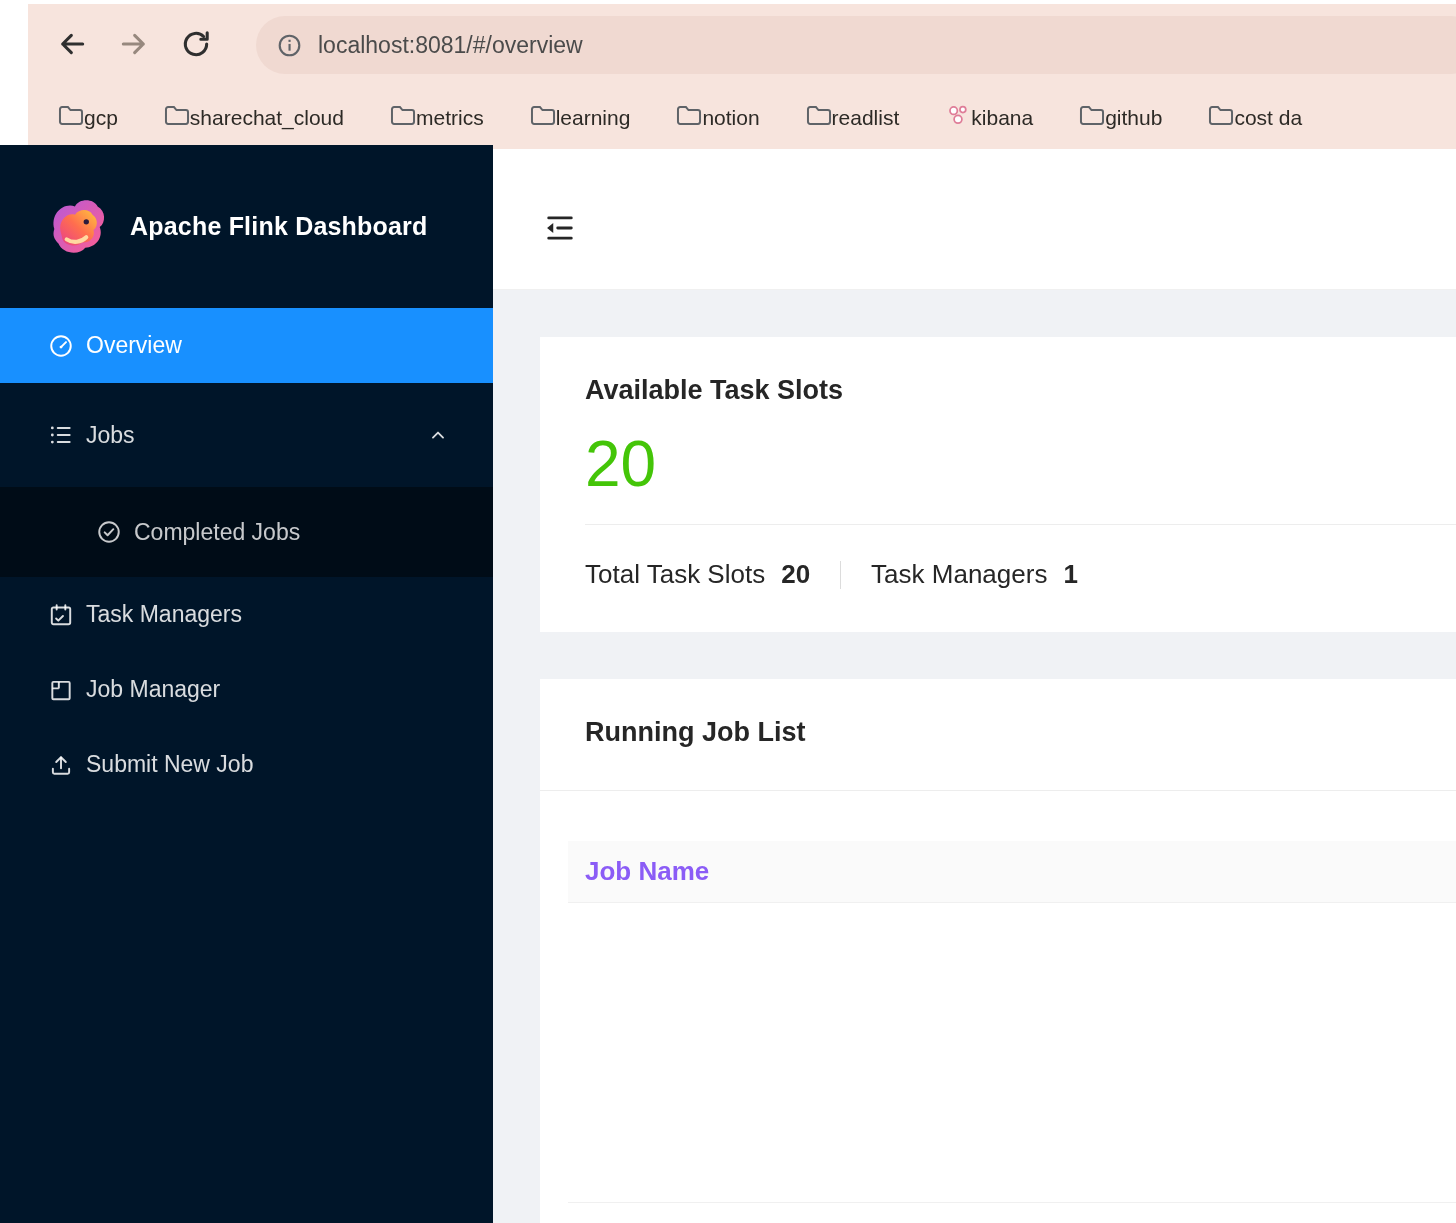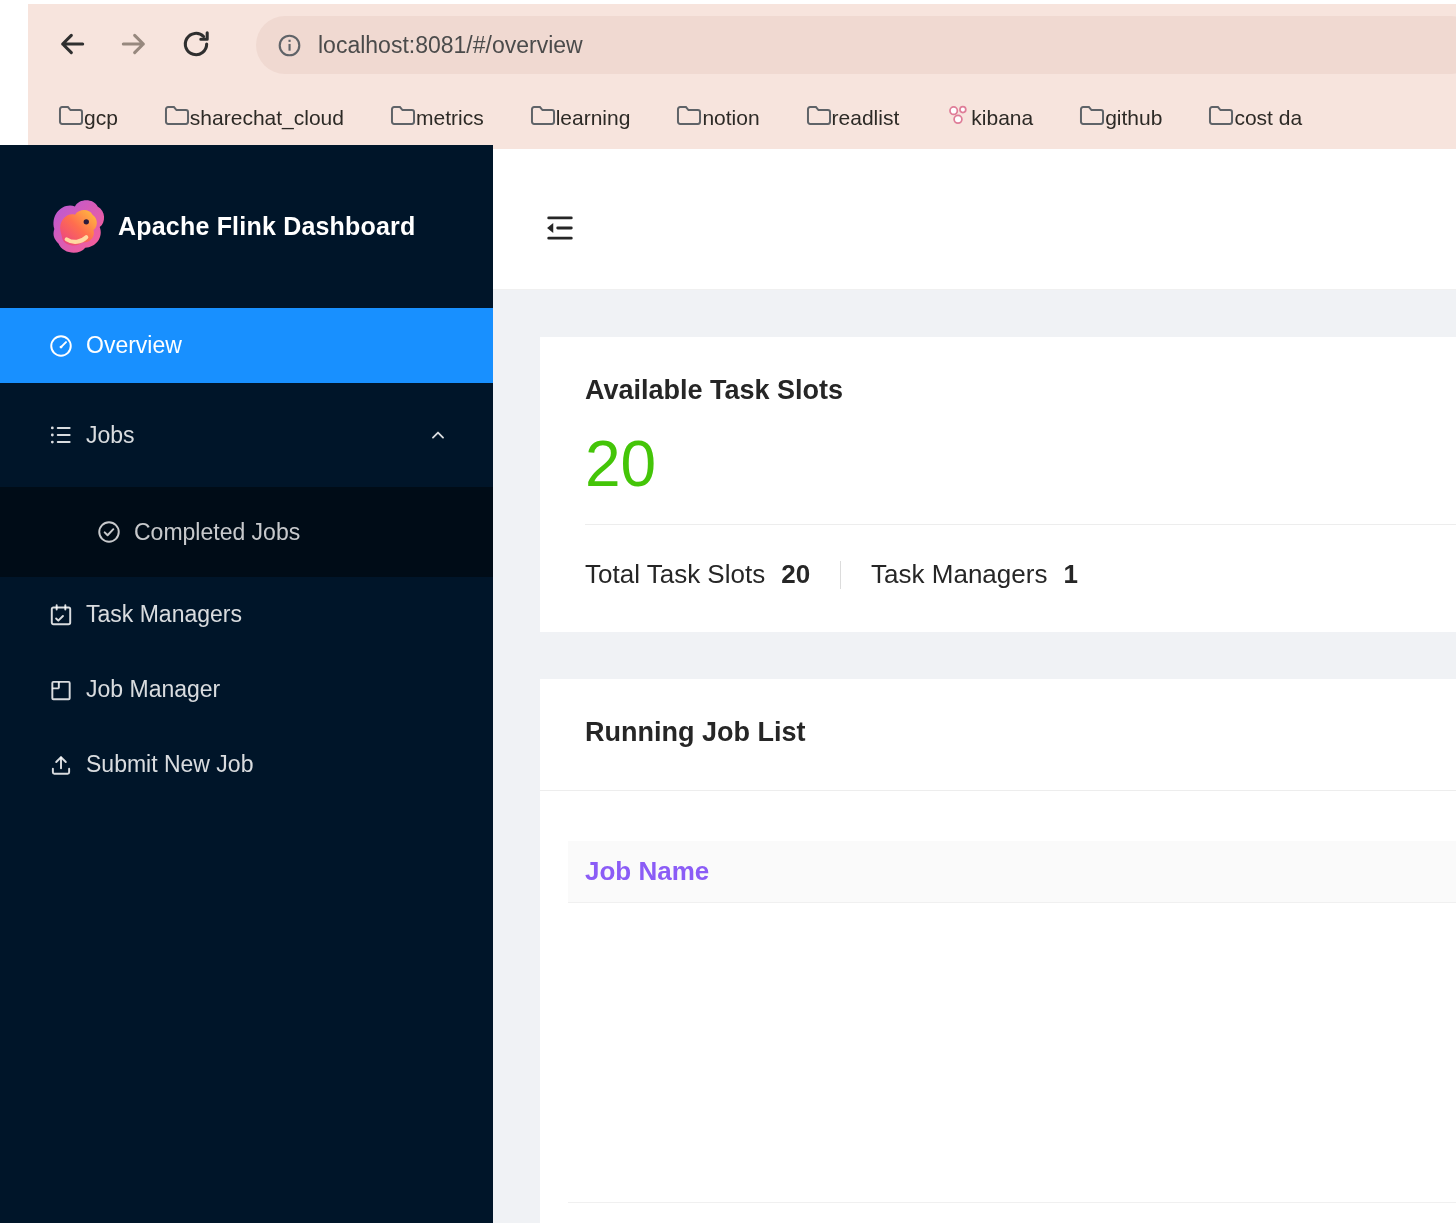--- a/index.html
+++ b/index.html
@@ -19,21 +19,21 @@
                 border-radius:29px; display:flex; align-items:center; padding-left:20px; gap:15px;
                 color:#4b4b4b; font-size:23px; cursor:text; }
   .bookmarks { height:63px; display:flex; align-items:center; padding-left:30px; gap:46px;
                font-size:21px; color:#2d2a26; white-space:nowrap; overflow:hidden; }
   .bm { display:flex; align-items:center; cursor:pointer; flex-shrink:0; }
 
   
   .app { position:absolute; top:145px; left:0; right:0; bottom:0; display:flex; }
 
   .sidebar { width:493px; flex-shrink:0; background:#001529; color:rgba(255,255,255,0.85); }
-  .logo-row { display:flex; align-items:center; gap:8px; padding:30px 0 0 44px; height:133px; }
+  .logo-row { display:flex; align-items:center; gap:20px; padding:30px 0 0 44px; height:133px; }
   .brand { color:#fff; font-size:25px; font-weight:bold; letter-spacing:0.2px; }
   .nav { margin-top:30px; }
   .item { height:75px; display:flex; align-items:center; padding-left:48px; gap:12px;
           font-size:23px; cursor:pointer; color:rgba(255,255,255,0.85); }
   .item .nav-ic { width:26px; height:26px; flex-shrink:0; display:flex; align-items:center; }
   .item.selected { background:#1890ff; color:#ffffff; }
   .item-jobs { height:104px; }
   .submenu { background:#000c17; }
   .submenu .item { height:90px; padding-left:96px; color:rgba(255,255,255,0.78); }
   .chev { margin-left:auto; margin-right:44px; width:22px; height:22px; }

